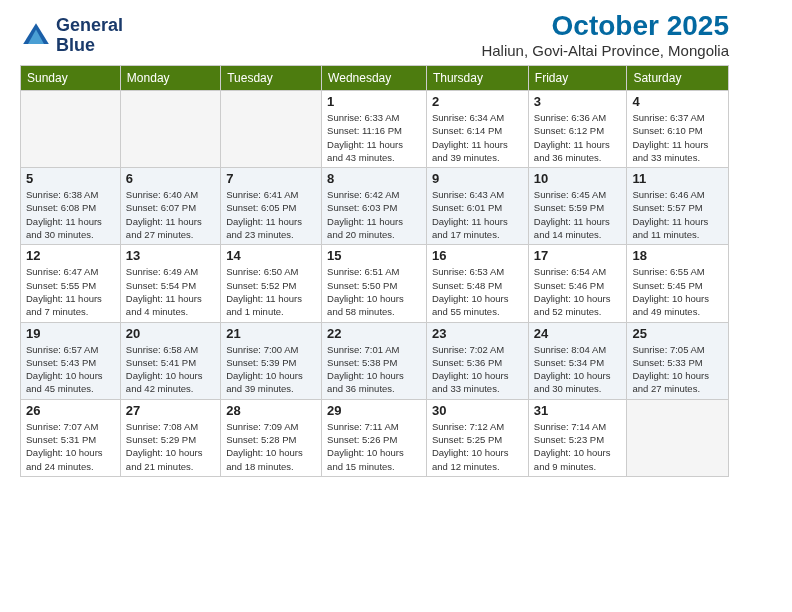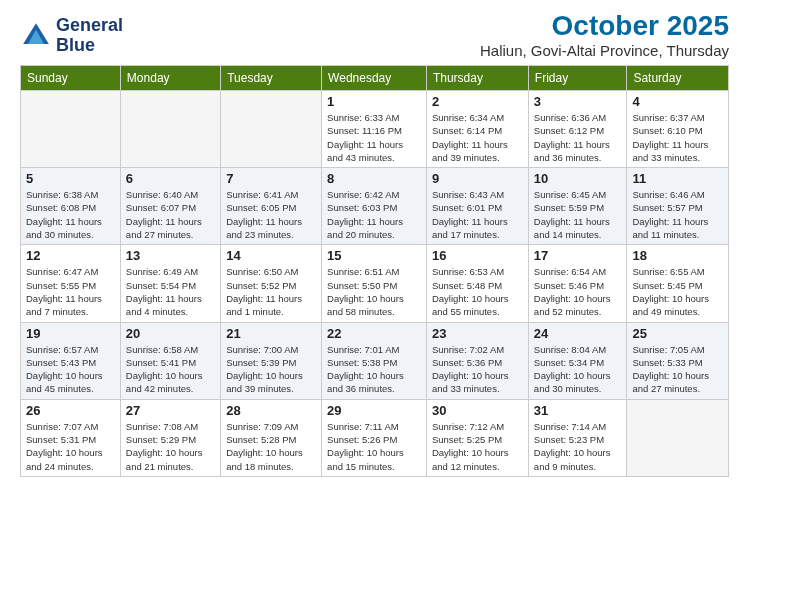--- a/index.html
+++ b/index.html
@@ -99,21 +99,21 @@
         <polygon points="20,4 36,30 4,30" fill="#1a5fa8"></polygon>
         <polygon points="20,12 30,30 10,30" fill="#4a9fd4"></polygon>
       </svg>
       <div class="logo-text">
         <div>General</div>
         <div>Blue</div>
       </div>
     </div>
     <div class="title-area">
       <div class="month-title">October 2025</div>
-      <div class="location-title">Haliun, Govi-Altai Province, Thursday</div>
+      <div class="location-title">Haliun, Govi-Altai Province, Mongolia</div>
     </div>
   </div>
 
   <table class="calendar">
     <thead>
       <tr>
         <th>Sunday</th>
         <th>Monday</th>
         <th>Tuesday</th>
         <th>Wednesday</th>

